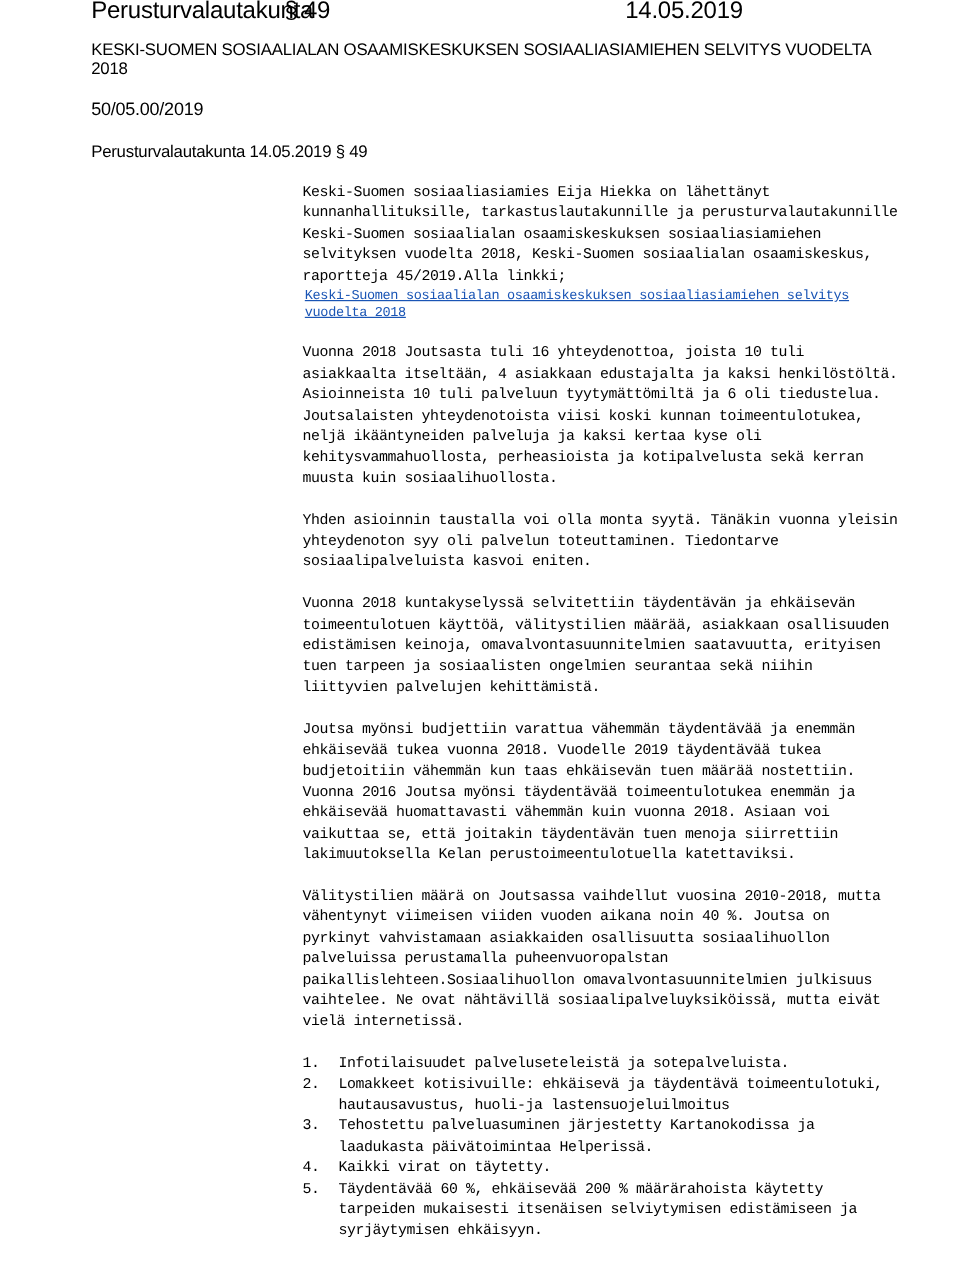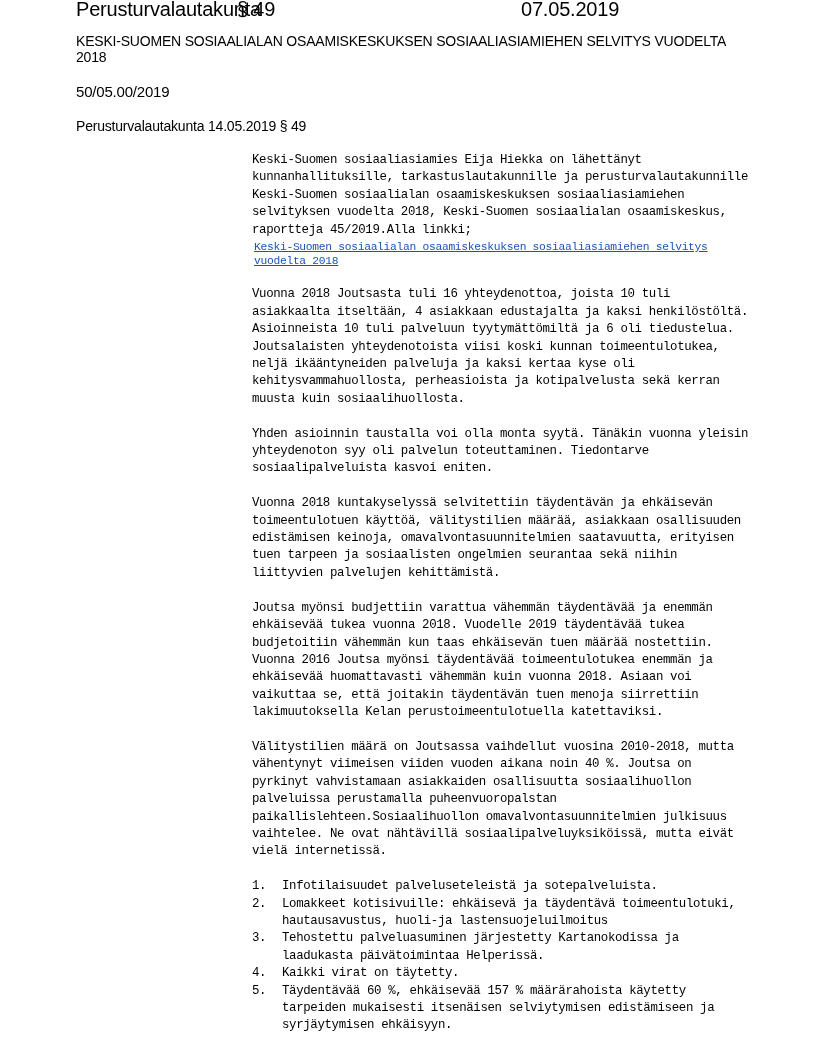--- a/index.html
+++ b/index.html
@@ -25,21 +25,21 @@
   .list li { display: flex; }
   .list .num { width: 30px; flex: none; }
   .list .txt { flex: 1; }
 </style>
 </head>
 <body>
 
 <div>
   <span class="hdr" style="left:76px">Perusturvalautakunta</span>
   <span class="hdr" style="left:237px">§ 49</span>
-  <span class="hdr" style="left:521px">07.05.2019</span>
+  <span class="hdr" style="left:521px">14.05.2019</span>
 </div>
 
 <div class="title">KESKI-SUOMEN SOSIAALIALAN OSAAMISKESKUKSEN SOSIAALIASIAMIEHEN SELVITYS VUODELTA 2018</div>
 <div class="diary">50/05.00/2019</div>
 <div class="meeting">Perusturvalautakunta 14.05.2019 § 49</div>
 
 <div class="body">
   <div>
     <span>Keski-Suomen sosiaaliasiamies Eija Hiekka on lähettänyt kunnanhallituksille, tarkastuslautakunnille ja perusturvalautakunnille Keski-Suomen sosiaalialan osaamiskeskuksen sosiaaliasiamiehen selvityksen vuodelta 2018, Keski-Suomen sosiaalialan osaamiskeskus, raportteja 45/2019.Alla linkki;</span>
     <a class="link" href="#" style="color: rgb(26, 85, 181);">Keski-Suomen sosiaalialan osaamiskeskuksen sosiaaliasiamiehen selvitys vuodelta 2018</a>
@@ -62,16 +62,16 @@
     <li>
         <span class="num">3.</span>
         <span class="txt">Tehostettu palveluasuminen järjestetty Kartanokodissa ja laadukasta päivätoimintaa Helperissä.</span>
       </li>
     <li>
         <span class="num">4.</span>
         <span class="txt">Kaikki virat on täytetty.</span>
       </li>
     <li>
         <span class="num">5.</span>
-        <span class="txt">Täydentävää 60 %, ehkäisevää 157 % määrärahoista käytetty tarpeiden mukaisesti itsenäisen selviytymisen edistämiseen ja syrjäytymisen ehkäisyyn.</span>
+        <span class="txt">Täydentävää 60 %, ehkäisevää 200 % määrärahoista käytetty tarpeiden mukaisesti itsenäisen selviytymisen edistämiseen ja syrjäytymisen ehkäisyyn.</span>
       </li>
   </ol>
 </div>
 
 </body></html>

